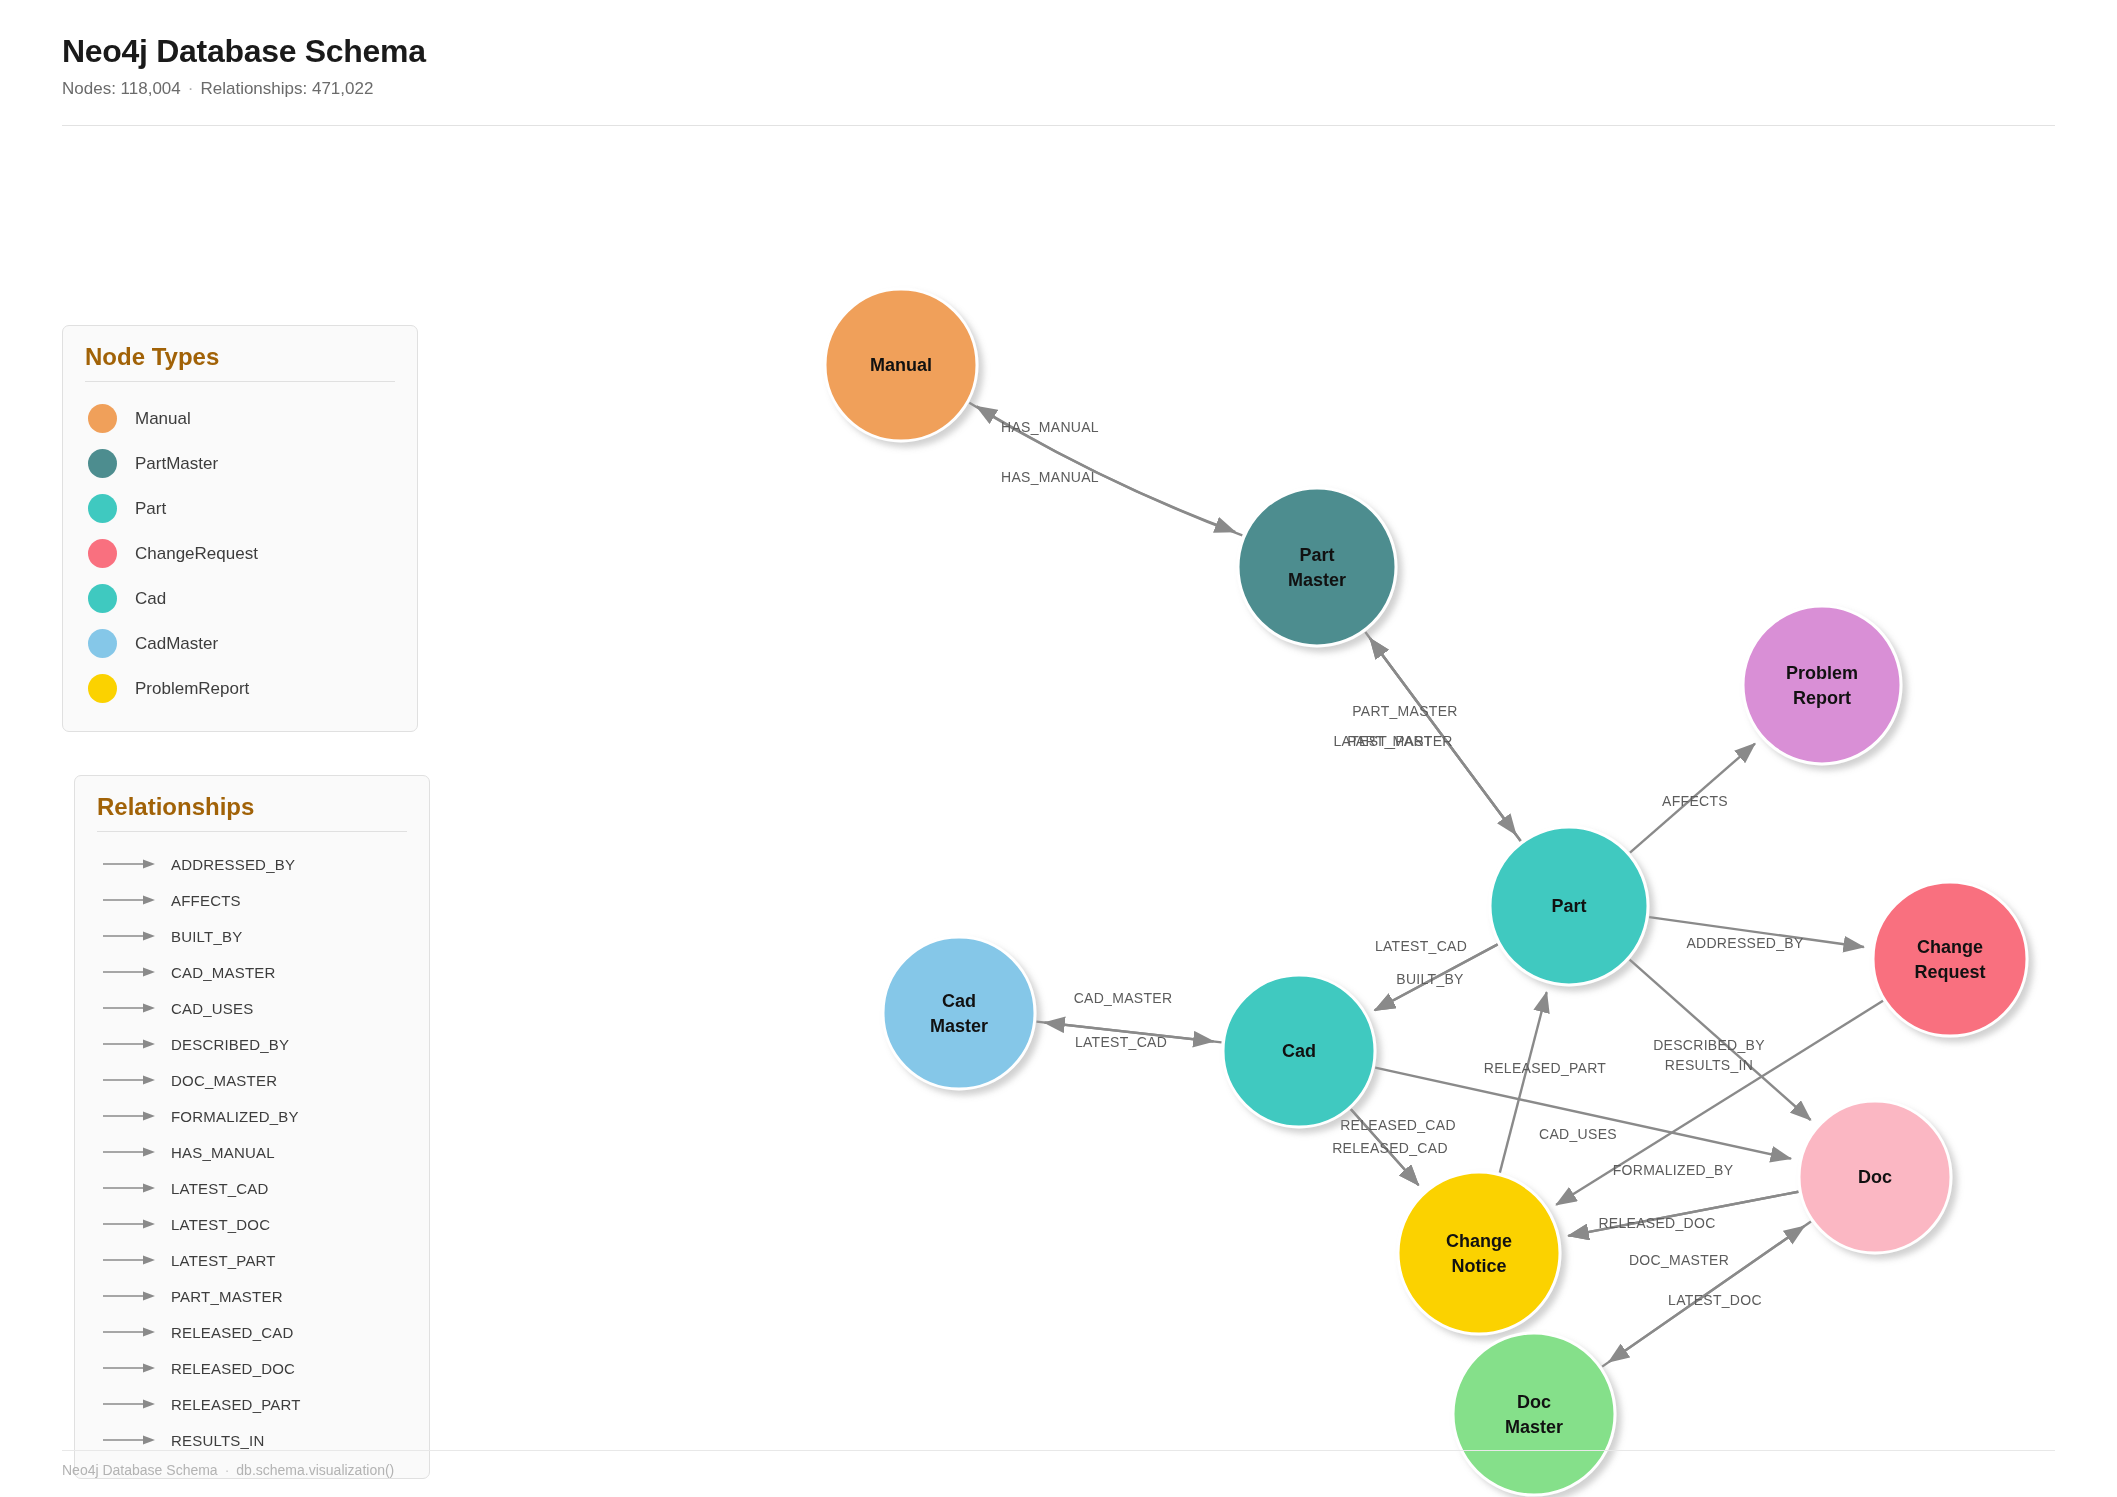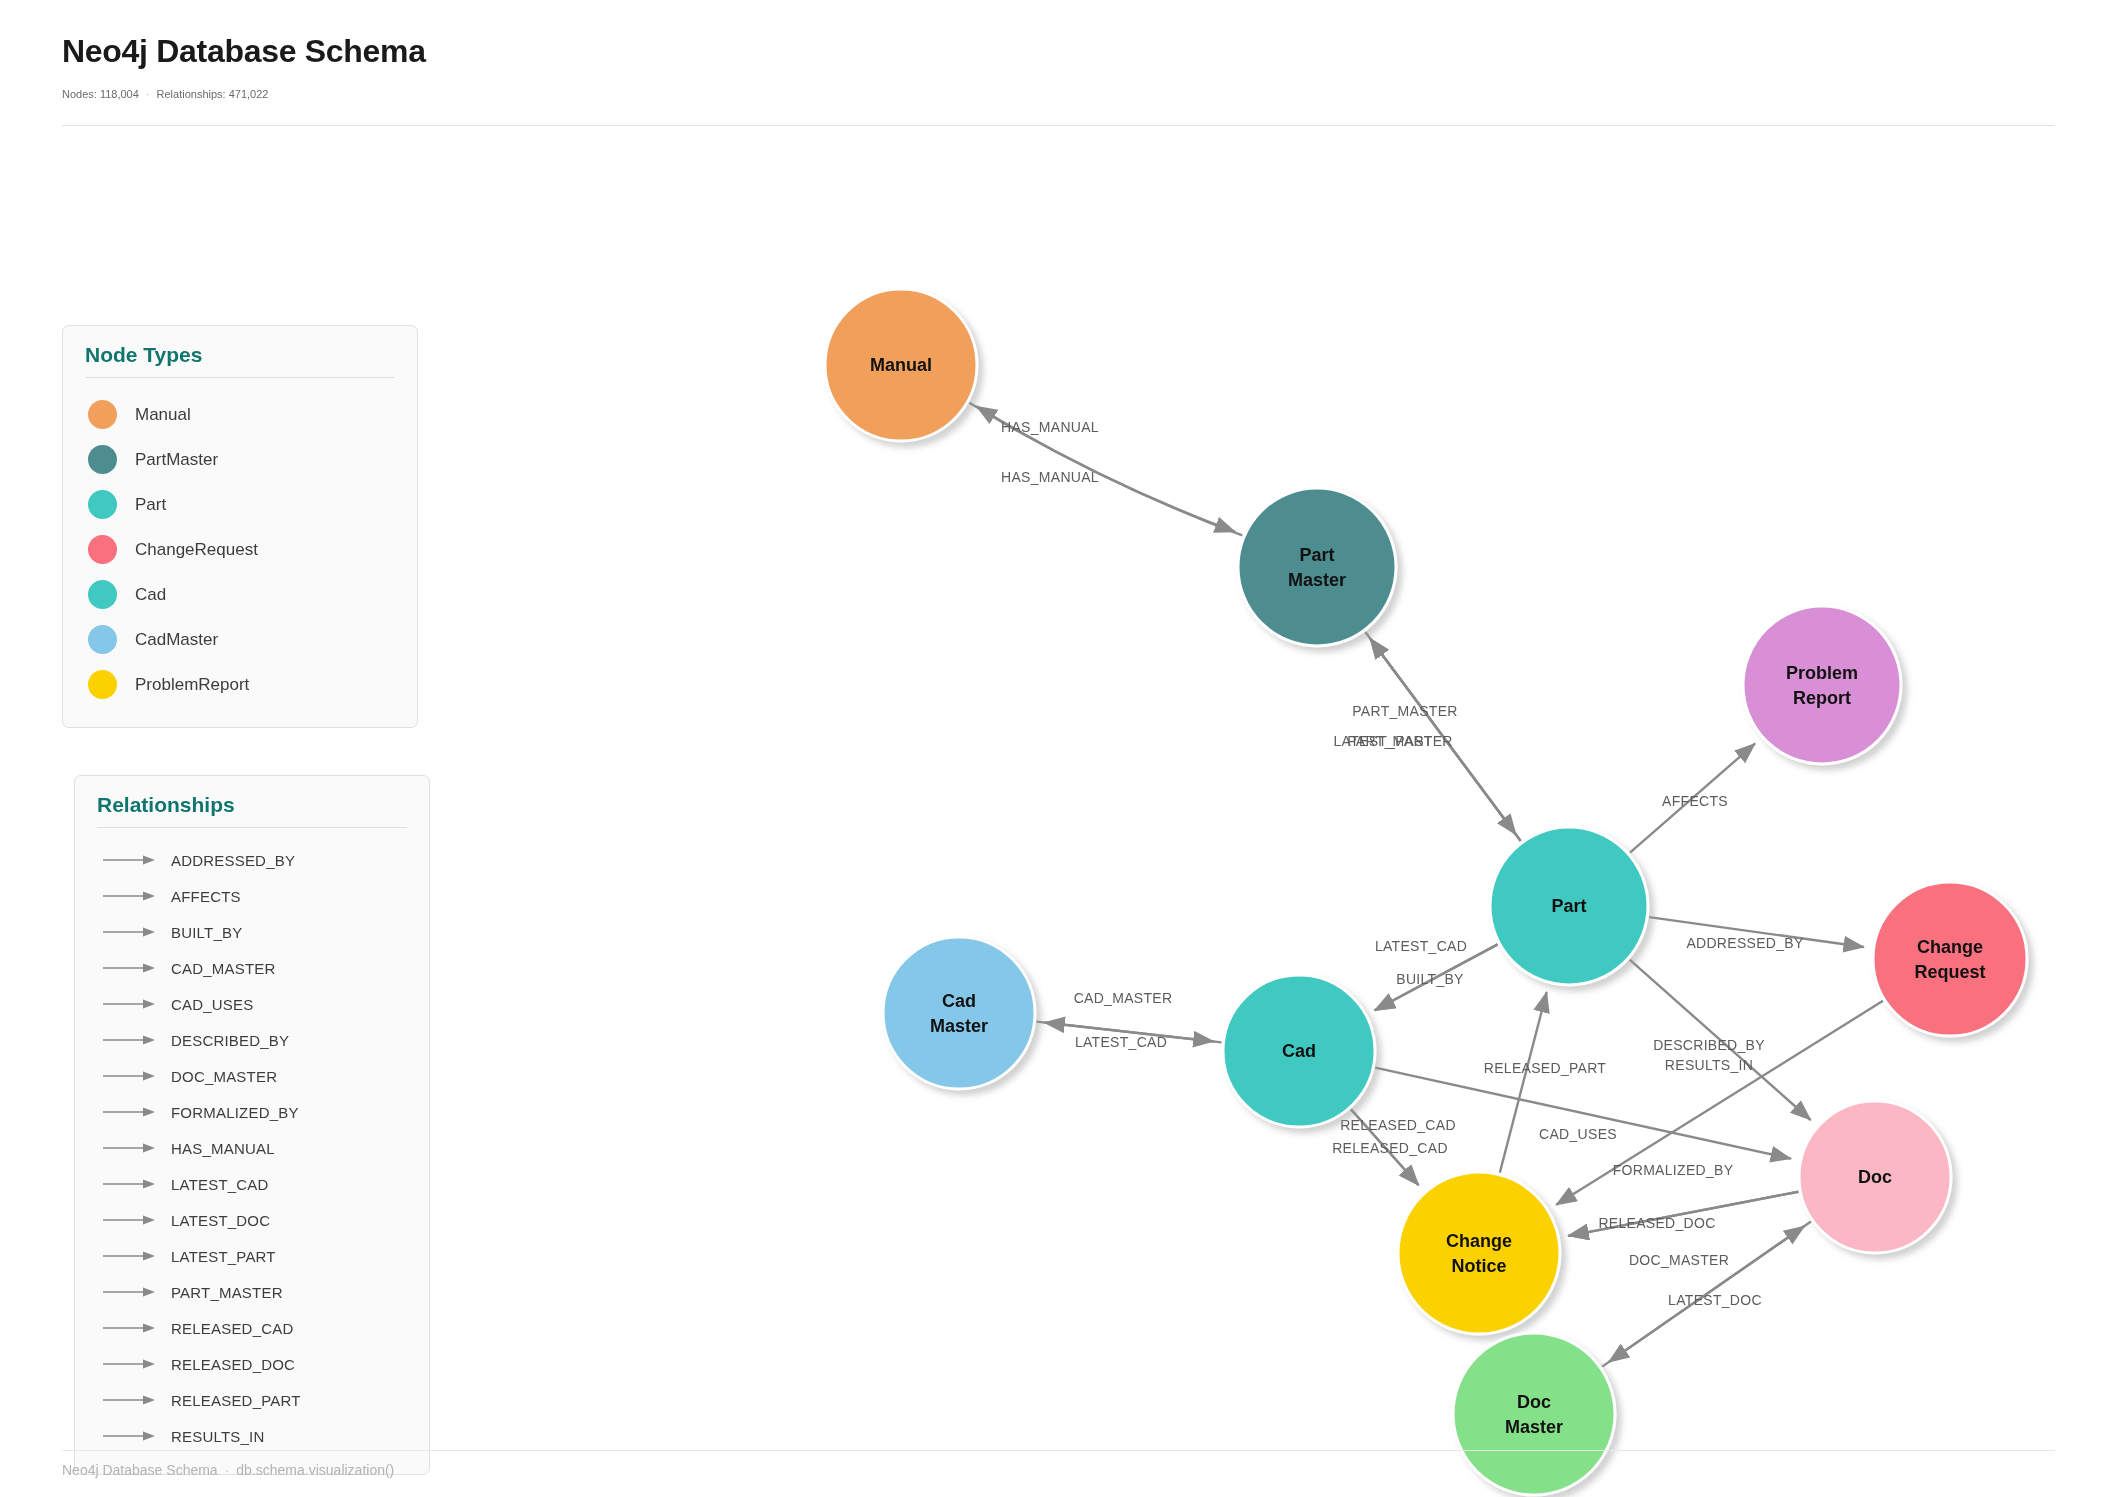--- a/index.html
+++ b/index.html
@@ -25,22 +25,22 @@
   }
   #page-title {
     font-size: 32px;
     font-weight: bold;
     color: #1a1a1a;
     letter-spacing: -0.3px;
     margin: 0;
     line-height: 1.1;
   }
   #subtitle {
-    margin-top: 19px;
-    font-size: 11px;
+    margin-top: 10px;
+    font-size: 17px;
     color: #6b6b6b;
     font-weight: normal;
   }
   #subtitle .sep { color: #b0b0b0; padding: 0 7px; }
   #header-rule {
     position: absolute;
     left: 62px; top: 125px;
     width: 1993px; height: 1px;
     background: #e2e2e2;
   }
@@ -67,23 +67,23 @@
     width: 356px;
     background: #fafafa;
     border: 1px solid #e0e0e0;
     border-radius: 7px;
     padding: 17px 22px 20px 22px;
   }
   #panel-node-types { top: 325px; }
   #panel-relationships { top: 775px; margin-left: 12px; }
 
   .panel-title {
-    font-size: 21px;
+    font-size: 24px;
     font-weight: bold;
-    color: #0f766e;
+    color: #a16207;
     margin: 0 0 10px 0;
   }
   .panel-divider {
     height: 1px;
     background: #e0e0e0;
     margin: 0 0 14px 0;
   }
 
   .legend-row {
     display: flex;

